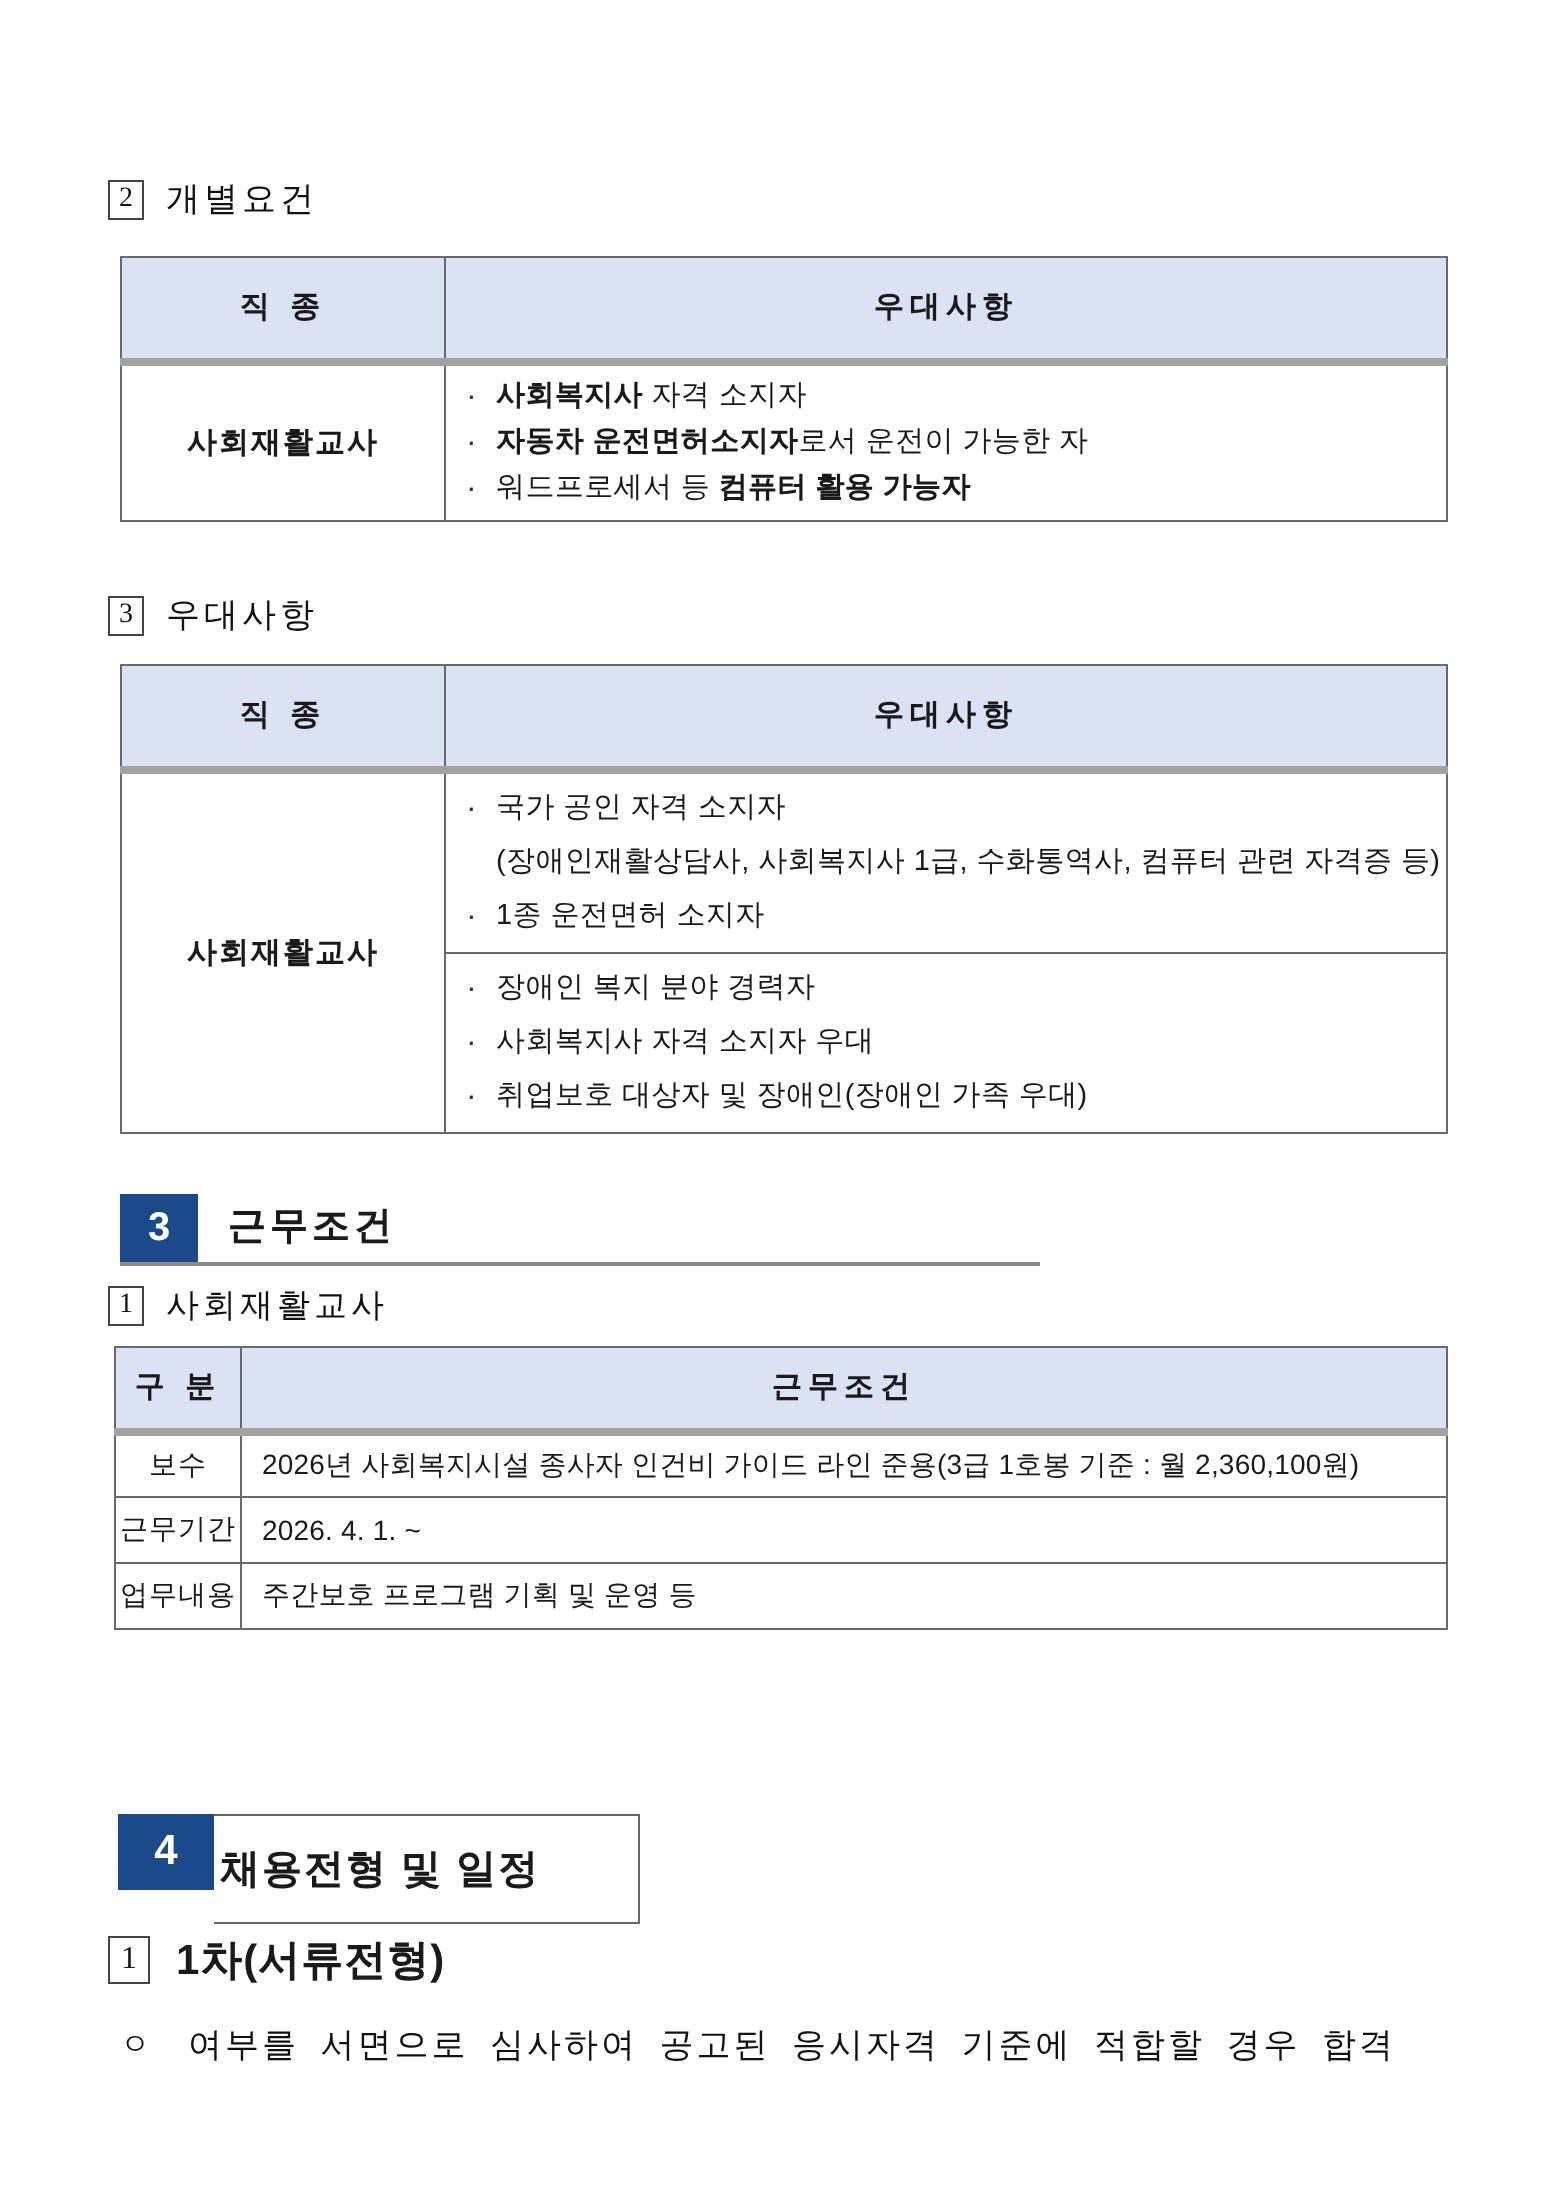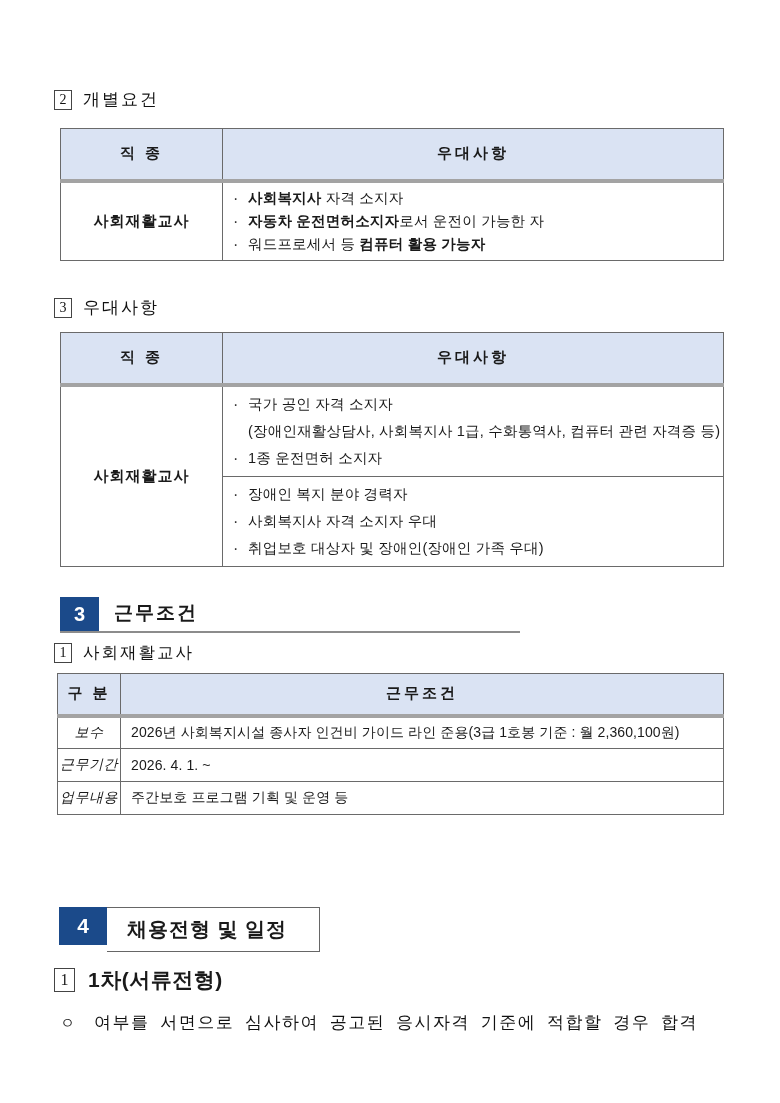--- a/index.html
+++ b/index.html
@@ -40,41 +40,41 @@
   .line { display:flex; align-items:flex-start; }
   .t1 .line { line-height:23px; }
   .t2 .line { line-height:27px; }
   .blt { flex:0 0 15px; color:#333; }
   .txt { white-space:nowrap; font-size:14.5px; letter-spacing:0.2px;text-align:center; }
   .txt b { letter-spacing:0.2px; }
 
   
   .t3 thead th { height:42px; letter-spacing:3px; }
   .t3 td { height:33px; font-size:14px; }
-  .t3 td.rlabel { text-align:center; vertical-align:middle; letter-spacing:0.5px;font-style:italic; }
+  .t3 td.rlabel { text-align:center; vertical-align:middle; letter-spacing:0.5px; }
   .t3 td.rvalue { vertical-align:middle; padding-left:10px; white-space:nowrap; letter-spacing:0.1px; }
 
   
   .navybox {
     background:#1B4A8A; color:#ffffff; font-weight:bold;
     display:flex; align-items:center; justify-content:center;
     font-size:20px;
   }
   .titlebar {
     display:flex; align-items:flex-end; gap:15px;
     border-bottom:2px solid #8C8C8C; width:460px;
   }
   .titlebar .navybox { width:39px; height:34px; }
   .bar-title { font-size:19px; font-weight:bold; letter-spacing:2px; padding-bottom:5px; }
 
   .sec4bar { display:flex; }
   .sec4bar .navybox { width:48px; height:38px; font-size:21px; }
   .titlebox {
-    border:1px solid #666; border-left:none; height:45px; width:213px;
-    display:flex; align-items:center; padding-left:20px;
+    border:1px solid #666; border-left:none; height:55px; width:213px;
+    display:flex; align-items:center; padding-left:3px;
     font-size:20px; font-weight:bold; letter-spacing:1px;text-align:right;
   }
 
   
   .stage-head {
     display:flex; align-items:center; gap:13px;
     font-size:21px; font-weight:bold; letter-spacing:0.5px;
   }
   .stage-head .numbox { width:21px; height:24px; font-size:16px; font-weight:normal; }
 

